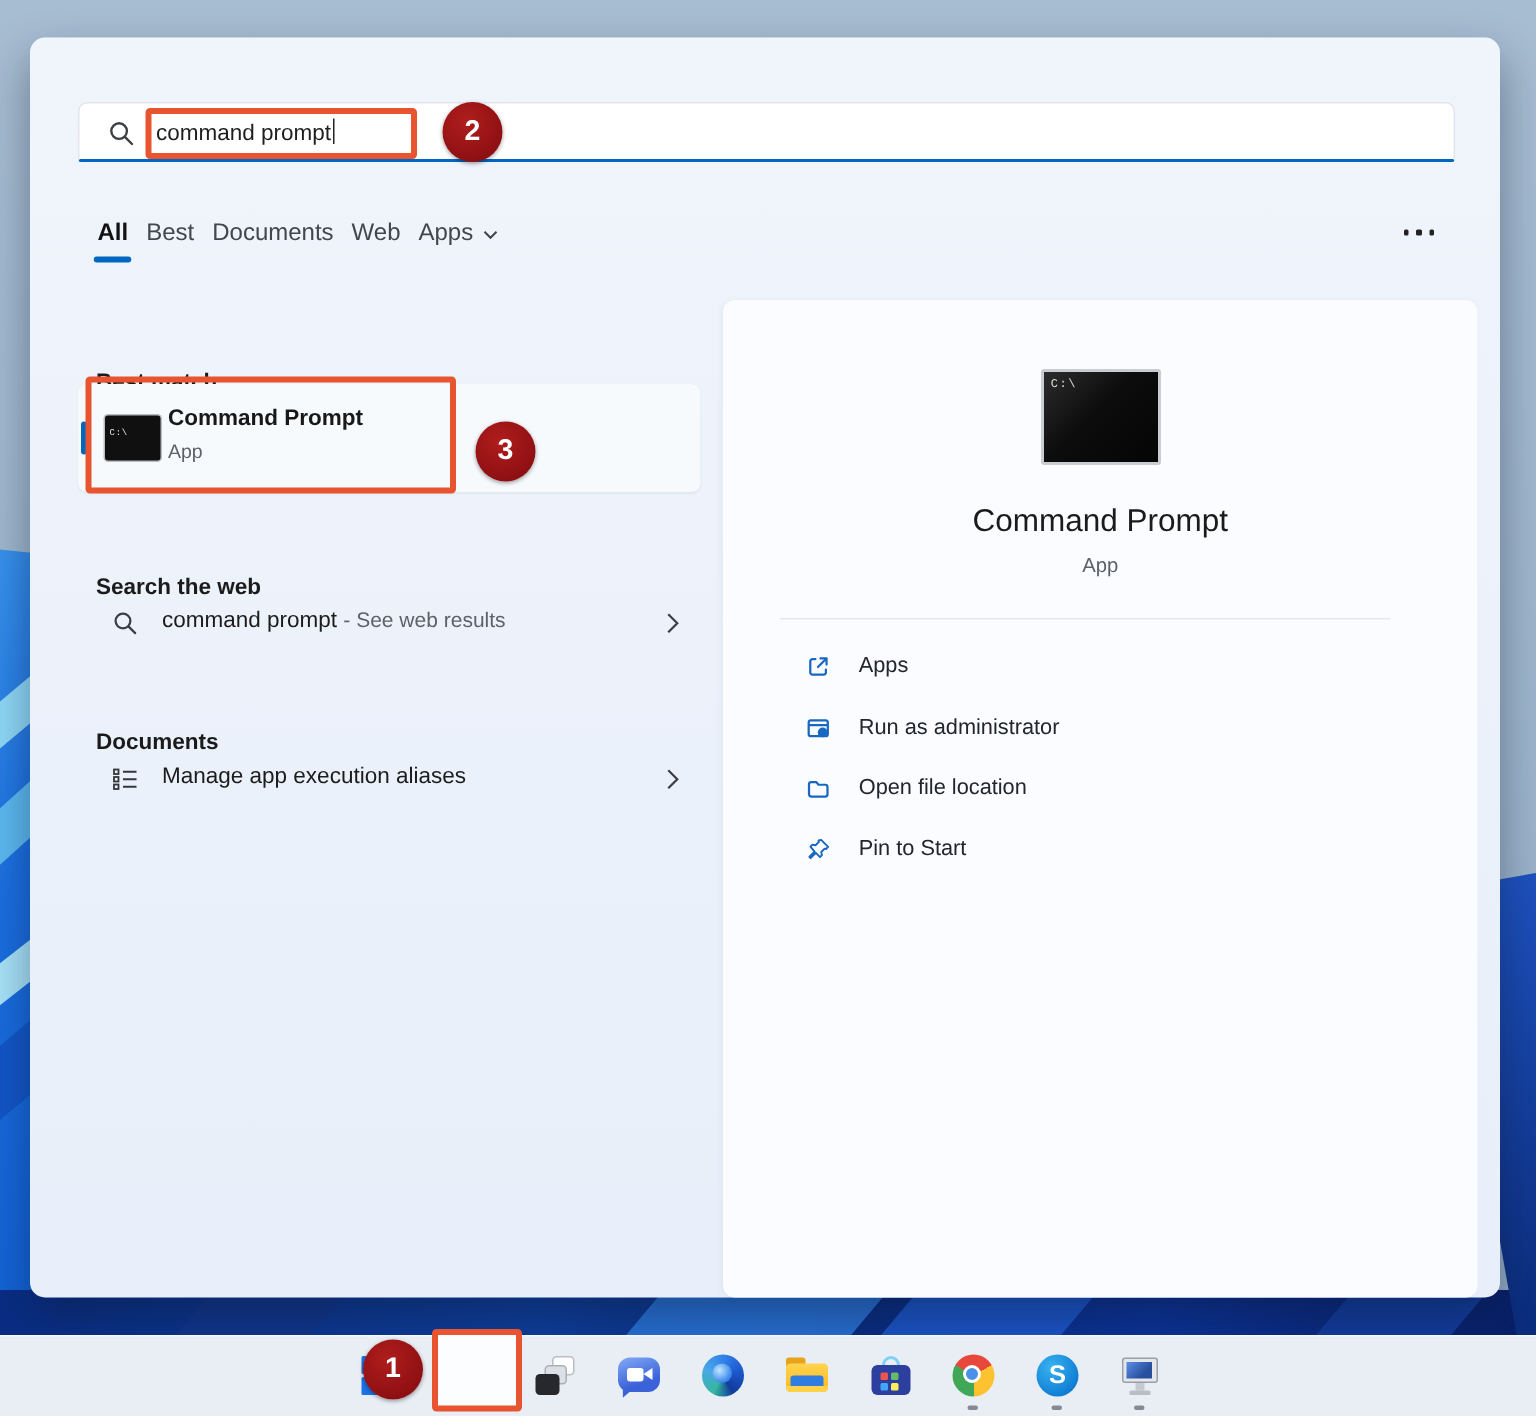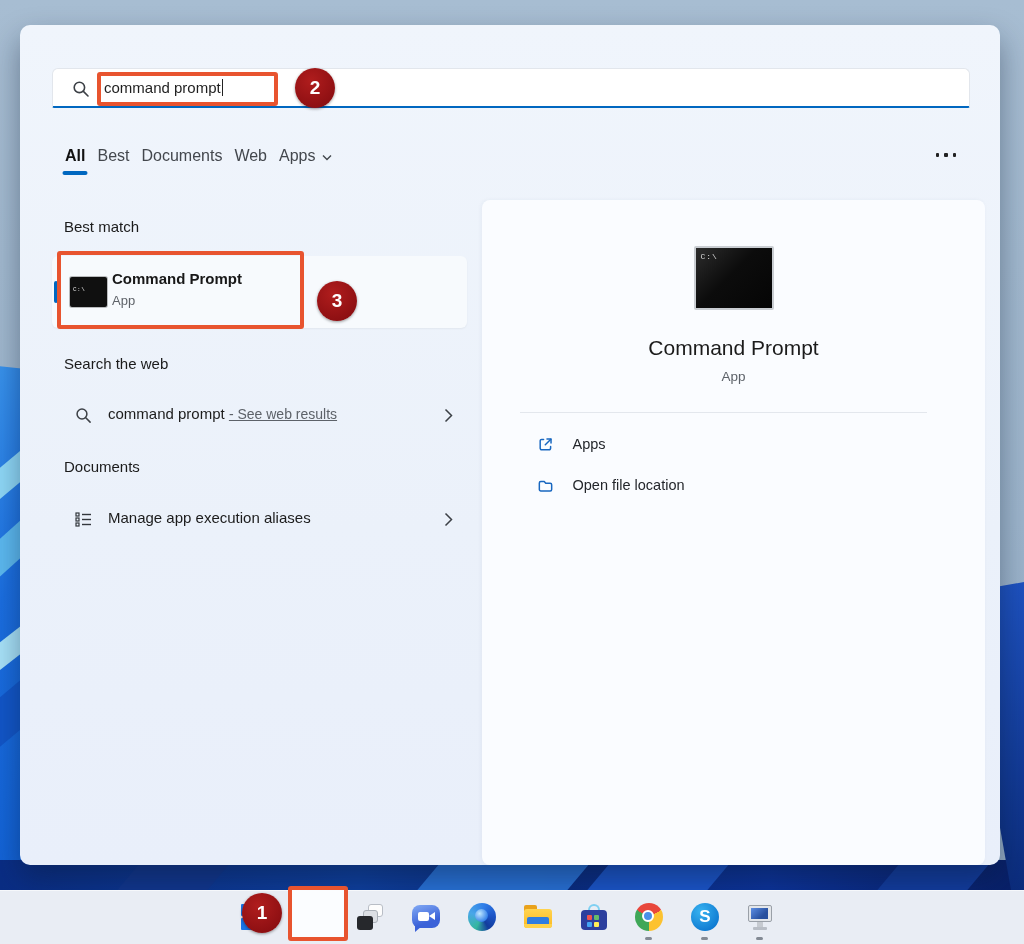--- a/index.html
+++ b/index.html
@@ -35,33 +35,33 @@
   
   .tabs { position:absolute; left:45px; top:122px; display:flex; gap:12px; align-items:center; }
   .tab { font-size:16px; color:#43474d; position:relative; padding-bottom:10px; cursor:default; }
   .tab.active { color:#121212; font-weight:700; }
   .tab.active .tab-underline { position:absolute; left:50%; transform:translateX(-50%); bottom:0; width:25px; height:4px; border-radius:2px; background:#0067c0; }
   .tab .chev { margin-left:7px; }
   .overflow-dots { position:absolute; right:44px; top:128px; display:flex; gap:5px; }
   .overflow-dots i { width:3.5px; height:3.5px; background:#222; border-radius:1px; }
 
   
-  .section-heading { position:absolute; font-size:15px; font-weight:400; color:#1b1b1b; left:44px; }
+  .section-heading { position:absolute; font-size:15px; font-weight:700; color:#1b1b1b; left:44px;margin-top:28px; }
   .best-card { position:absolute; left:32px; top:231px; width:415px; height:72px; background:#f7fafd; border-radius:6px; box-shadow:0 1px 2px rgba(0,0,0,.05); }
   .sel-pill { position:absolute; left:2px; top:25px; width:4px; height:22px; border-radius:2px; background:#0067c0; }
   .cmd-icon-sm { position:absolute; left:18px; top:21px; width:37px; height:30px; background:#101010; border-radius:2px; overflow:hidden; box-shadow:0 0 0 1px rgba(0,0,0,.25); }
   .cmd-icon-sm .bar { height:6px; background:#8f8f8f; }
   .cmd-icon-sm .txt { color:#e8e8e8; font-family:"Liberation Mono", monospace; font-size:6px; padding:2px 0 0 3px; letter-spacing:.5px; }
   .best-title { position:absolute; left:60px; top:14px; font-size:15px; font-weight:700; color:#181818; }
   .best-sub { position:absolute; left:60px; top:37px; font-size:13px; color:#5e6268; }
 
   .result-row { position:absolute; left:32px; width:415px; height:46px; }
   .result-row .row-icon { position:absolute; left:23px; top:14px; }
   .row-main { position:absolute; left:56px; top:12px; font-size:15px; color:#1c1c1c; }
-  .row-suffix { font-size:14px; color:#5d6269;text-decoration:underline; }
+  .row-suffix { font-size:14px; color:#5d6269; }
   .row-chev { position:absolute; right:14px; top:15px; }
 
   
   .preview-card { position:absolute; left:462px; top:175px; width:503px; height:665px; background:#fafcff; border-radius:8px;
                   box-shadow:-1px 0 4px rgba(30,50,90,.05); }
   .preview-inner { width:460px; margin:0 auto; text-align:center; }
   .cmd-icon-lg { display:inline-block; margin-top:46px; width:80px; height:64px; background:linear-gradient(135deg,#2c2c2c 0%,#0c0c0c 45%,#050505 100%); border:2px solid #c9cdd2; border-radius:2px; text-align:left; }
   .cmd-icon-lg .txt { color:#dcdcdc; font-family:"Liberation Mono", monospace; font-size:8px; padding:4px 0 0 5px; letter-spacing:1px; }
   .preview-title { margin-top:26px; font-size:21px; color:#1b1b1b; }
   .preview-sub { margin-top:9px; font-size:13.5px; color:#5d6269; }
@@ -238,30 +238,48 @@
             <span class="a-icon">
               <svg width="17" height="17" viewBox="0 0 16 16">
                   <path d="M6.2 3.2H4.4A1.4 1.4 0 0 0 3 4.6v7A1.4 1.4 0 0 0 4.4 13h7a1.4 1.4 0 0 0 1.4-1.4V9.8" fill="none" stroke="#1867c0" stroke-width="1.4" stroke-linecap="round"></path>
                   <polyline points="9.4,2.8 13.2,2.8 13.2,6.6" fill="none" stroke="#1867c0" stroke-width="1.4" stroke-linecap="round" stroke-linejoin="round"></polyline>
                   <line x1="13" y1="3" x2="7.8" y2="8.2" stroke="#1867c0" stroke-width="1.4" stroke-linecap="round"></line>
                 </svg>
             </span>
             <span class="a-label">Apps</span>
           </div>
 
+          <div class="action-row">
+            <span class="a-icon">
+              <svg width="17" height="17" viewBox="0 0 16 16">
+                  <rect x="2" y="3" width="12" height="10" rx="1.4" fill="none" stroke="#1867c0" stroke-width="1.4"></rect>
+                  <line x1="2" y1="6" x2="14" y2="6" stroke="#1867c0" stroke-width="1.4"></line>
+                  <circle cx="10.8" cy="10.6" r="3.1" fill="#1867c0"></circle>
+                </svg>
+            </span>
+            <span class="a-label">Run as administrator</span>
+          </div>
 
           <div class="action-row">
             <span class="a-icon">
               <svg width="17" height="17" viewBox="0 0 16 16">
                   <path d="M2.2 5.6v6.2a1.4 1.4 0 0 0 1.4 1.4h8.8a1.4 1.4 0 0 0 1.4-1.4V7.2a1.4 1.4 0 0 0-1.4-1.4H8.2L6.8 4.2H3.6a1.4 1.4 0 0 0-1.4 1.4z" fill="none" stroke="#1867c0" stroke-width="1.4" stroke-linejoin="round"></path>
                 </svg>
             </span>
             <span class="a-label">Open file location</span>
           </div>
 
+          <div class="action-row">
+            <span class="a-icon">
+              <svg width="17" height="17" viewBox="0 0 16 16">
+                  <path d="M9.8 1.8l4.4 4.4-1.3 1.3-.9-.2-2.1 2.1.4 2-1.2 1.2-2.6-2.6-3.3 3.3-.8-.8 3.3-3.3L3.1 6l1.2-1.2 2 .4 2.1-2.1-.2-.9z" fill="none" stroke="#1867c0" stroke-width="1.2" stroke-linejoin="round"></path>
+                </svg>
+            </span>
+            <span class="a-label">Pin to Start</span>
+          </div>
 
 
         </div>
       </div>
     </div>
   </div>
 
   <div id="taskbar">
     <div class="tb-icon" style="left:239px;">
       <span class="start-grid">

